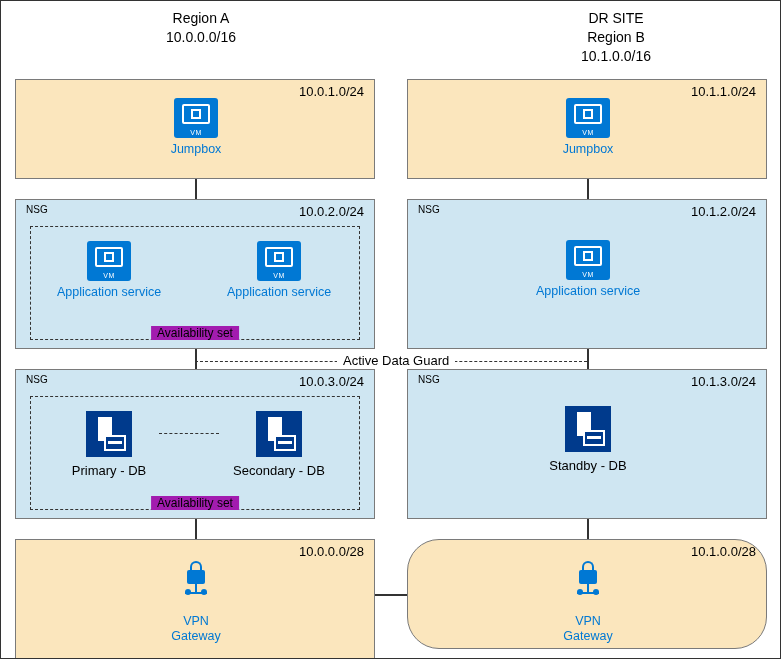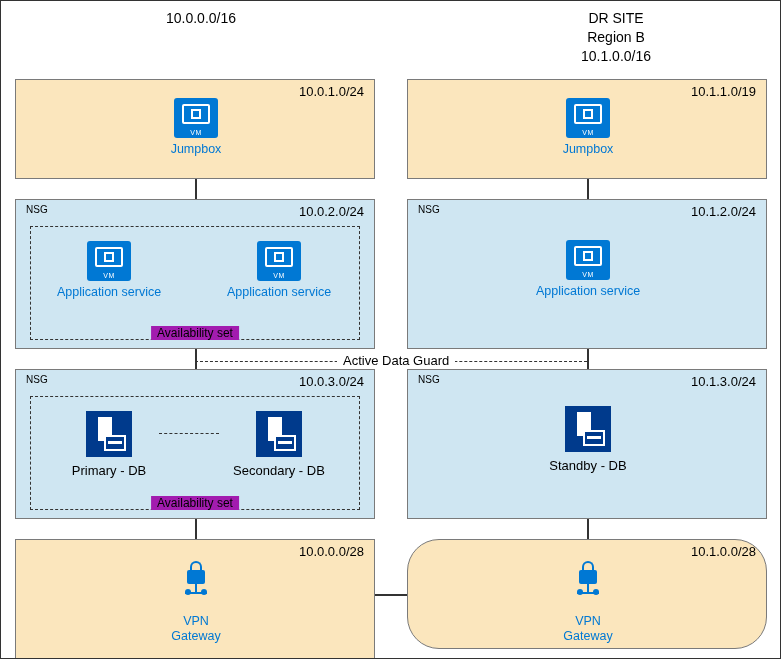--- a/index.html
+++ b/index.html
@@ -218,20 +218,21 @@
   #z-d1 { left: 406px; top: 78px;  height: 100px; width:360px;}
   #z-d2 { left: 406px; top: 198px; height: 150px; width:360px;}
   #z-d3 { left: 406px; top: 368px; height: 150px; width:360px;}
   #z-d4 { left: 406px; top: 538px; height: 110px; width:360px;border-radius:32px;}
 </style>
 </head>
 <body>
 
 <div class="site site-left">
   <div class="site-header">
+    <div>Region A</div>
     <div>10.0.0.0/16</div>
   </div>
 </div>
 <div class="site site-right">
   <div class="site-header">
     <div>DR SITE</div>
     <div>Region B</div>
     <div>10.1.0.0/16</div>
   </div>
 </div>
@@ -295,21 +296,21 @@
       <div class="lock"></div>
         <div class="net"></div>
         <div class="bar"></div>
     </div>
     <div class="node-label">VPN</div>
     <div class="node-label" style="margin-top:0">Gateway</div>
   </div>
 </div>
 
 <div id="z-d1" class="zone zone-wheat">
-  <div class="cidr-label">10.1.1.0/19</div>
+  <div class="cidr-label">10.1.1.0/24</div>
   <div class="node" style="left:120px; top:18px;">
     <div class="icon-vm">
         <span class="vm-tag">VM</span>
       </div>
     <div class="node-label">Jumpbox</div>
   </div>
 </div>
 
 <div id="z-d2" class="zone zone-blue">
   <div class="nsg-label">NSG</div>

